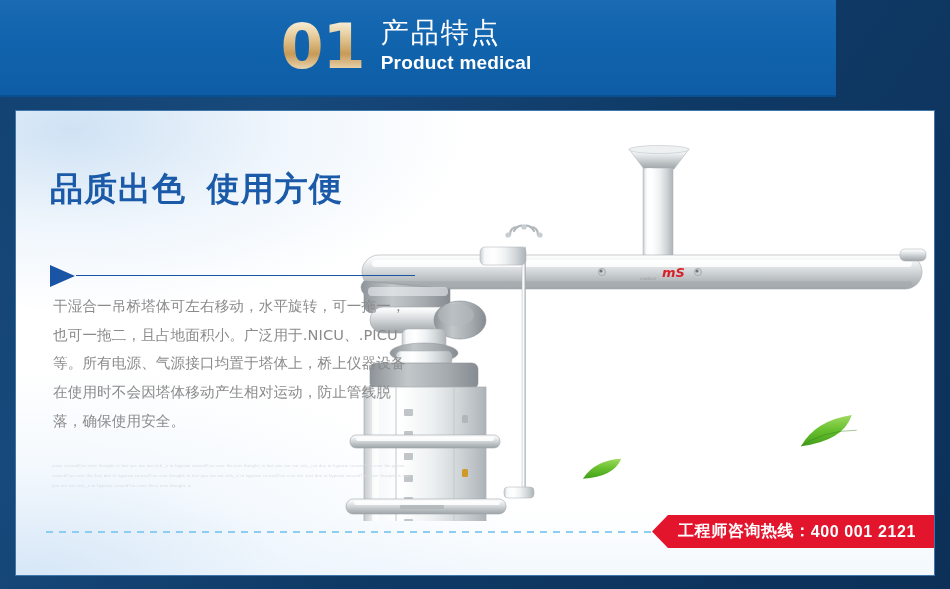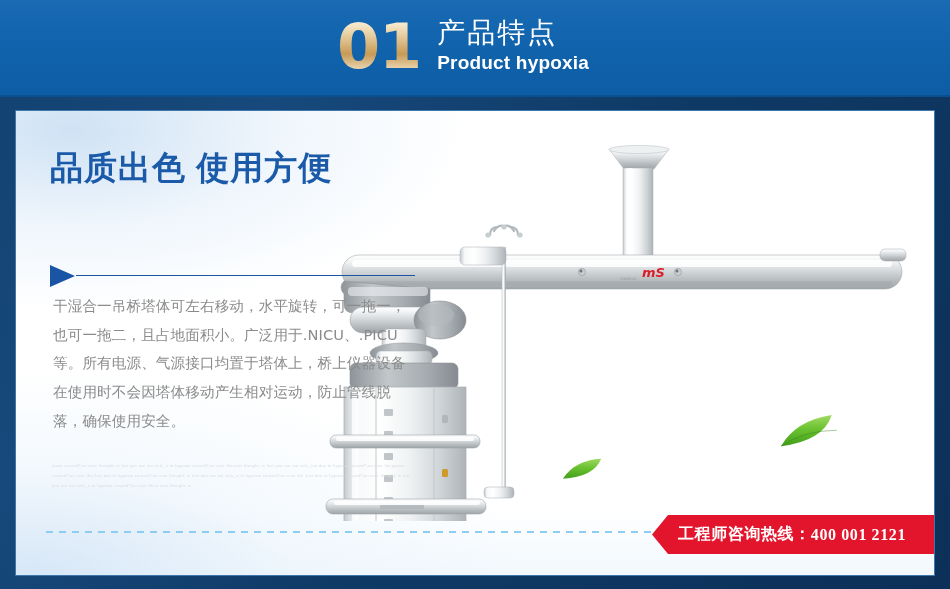--- a/index.html
+++ b/index.html
@@ -9,21 +9,21 @@
     background:#0d3d70;
   }
   #page { position:relative; width:950px; height:589px; overflow:hidden;
           background:
             radial-gradient(ellipse 140% 100% at 50% 50%, #1b4c83 0%, #0e3a६8 60%, #0b2f5c 100%),
             #0d3d70; }
   #page-bg { position:absolute; inset:0;
              background:linear-gradient(125deg,#12416f 0%,#17497c 25%,#0f3a66 55%,#0c3058 100%); }
 
   
-  .header { position:absolute; left:0; top:0; width:950px; height:97px;
+  .header { position:absolute; left:0; top:0; width:836px; height:97px;
             background:linear-gradient(180deg,#1a6ab4 0%,#1164ad 40%,#0d5da6 100%);
             border-bottom:2px solid #0a4f8f;
             display:flex; align-items:center; justify-content:center; gap:14px; }
   .header-inner { display:flex; align-items:flex-end; gap:16px; transform:translateX(-12px); }
   .num01 { font-size:62px; font-weight:bold; line-height:0.95;
            letter-spacing:-1px;
            background:linear-gradient(180deg,#fdf6e6 0%,#e8cfa0 28%,#c79a56 60%,#e9d5ae 85%,#f7ecd6 100%);
            -webkit-background-clip:text; background-clip:text; color:transparent;
            font-family:"DejaVu Sans","Liberation Sans",sans-serif;
            padding-bottom:2px; }
@@ -38,21 +38,21 @@
            border:1px solid #3f77ab;
            box-shadow:0 0 0 1px rgba(255,255,255,0.06) inset; }
   .card { position:absolute; left:0; top:0; right:0; bottom:0;
           background:
             radial-gradient(ellipse 60% 55% at 6% 4%, #cfe2f4 0%, rgba(226,238,250,0.55) 38%, rgba(255,255,255,0) 72%),
             radial-gradient(ellipse 70% 60% at 2% 100%, #d7e7f7 0%, rgba(233,243,252,0.5) 40%, rgba(255,255,255,0) 75%),
             linear-gradient(180deg,#ffffff 0%,#ffffff 86%,#f2f8fd 100%);
           overflow:hidden; }
 
   
-  .headline { position:absolute; left:34px; top:36px; }
+  .headline { position:absolute; left:34px; top:60px;font-family:Liberation Mono, monospace; }
   .h1 { color:#1a5aa8; font-size:33px; font-weight:bold; letter-spacing:1px;
         line-height:1.28; white-space:nowrap; }
   .h2 { color:#1f62b0; font-size:30px; font-weight:normal; letter-spacing:1px;
         line-height:1.3; margin-top:4px; white-space:nowrap; }
 
   
   .divider { position:absolute; left:34px; top:152px; width:365px; height:24px; }
   .tri { position:absolute; left:0; top:2px; width:0; height:0;
          border-left:25px solid #1a55a5;
          border-top:11px solid transparent;
@@ -67,45 +67,45 @@
           font-family:"DejaVu Sans","Liberation Sans",sans-serif; }
 
   
   .filler { position:absolute; left:36px; top:350px; width:360px;
             color:#d9dde2; font-size:4.3px; line-height:2.35;
             letter-spacing:0.05px; word-spacing:0.4px; }
 
   
   .dashline { position:absolute; left:30px; top:420px; width:620px; height:2px;
               background:repeating-linear-gradient(90deg,#8ecdf2 0 7px,rgba(255,255,255,0) 7px 13px); }
-  .banner { position:absolute; left:636px; top:404px; width:284px; height:39px;
+  .banner { position:absolute; left:636px; top:404px; width:284px; height:33px;
             background:#e3152d; color:#ffffff;
             display:flex; align-items:center;
             padding-left:26px;
             font-size:16px; font-weight:bold; letter-spacing:0.6px;
             clip-path:polygon(16px 0, 100% 0, 100% 100%, 16px 100%, 0 50%); }
-  .banner-phone { font-family:Liberation Serif, serif;
+  .banner-phone { font-family:Liberation Sans, sans-serif;
                   letter-spacing:0.6px; }
 
   
-  .product { position:absolute; left:308px; top:20px; width:598px; height:390px; }
+  .product { position:absolute; left:328px; top:20px; width:598px; height:390px; }
   .prod-svg { position:absolute; left:0; top:0; }
 </style>
 </head>
 <body>
 
 <div id="page">
   <div id="page-bg"></div>
 
   <div class="header">
     <div class="header-inner">
       <div class="num01">01</div>
       <div class="htext">
         <div class="htitle-cn">产品特点</div>
-        <div class="htitle-en">Product hypoxia</div>
+        <div class="htitle-en">Product medical</div>
       </div>
     </div>
   </div>
 
   <div class="frame">
     <div class="card">
 
       <div class="product">
         <svg class="prod-svg" width="598" height="390" viewBox="0 0 598 390">
           <defs>

